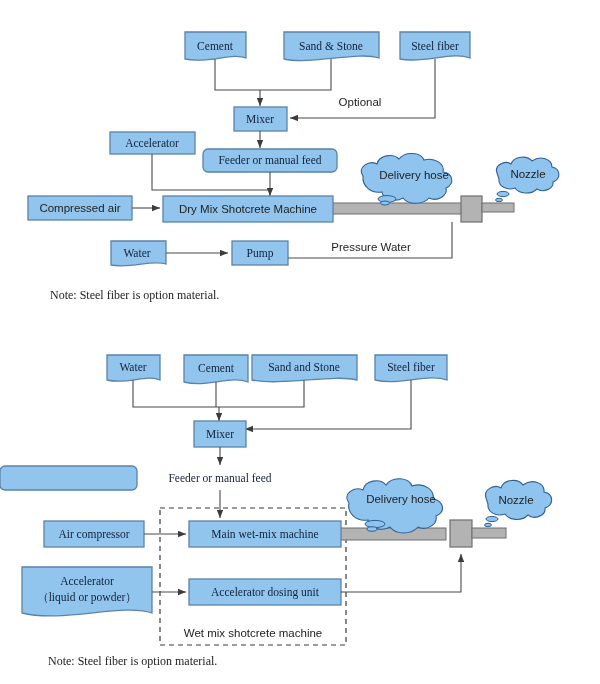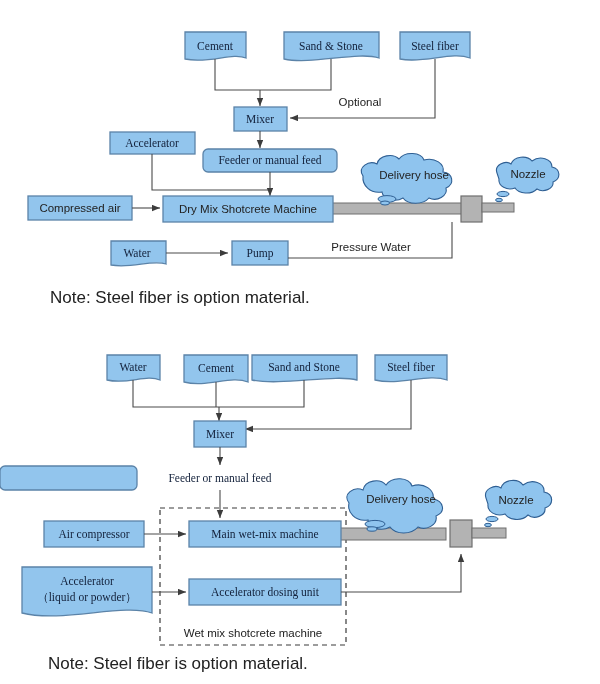--- a/index.html
+++ b/index.html
@@ -1,21 +1,21 @@
 <!DOCTYPE html>
 <html><head>
 <meta charset="utf-8">
 <style>
   html,body{margin:0;padding:0;background:#ffffff;}
   body{width:600px;height:684px;position:relative;overflow:hidden;
        font-family:"Liberation Serif",serif;color:#1b1b1b;}
   .diagram{position:absolute;left:0;top:0;width:600px;height:684px;text-decoration:underline;}
   svg{display:block;}
-  .note{position:absolute;font-family:Liberation Sans, sans-serif;
-        font-size:17px;color:#222;white-space:nowrap;}
+  .note{position:absolute;font-family:Liberation Serif, serif;
+        font-size:12px;color:#222;white-space:nowrap;}
   #note-top{left:50px;top:288px;}
   #note-bottom{left:48px;top:654px;}
   text{font-family:"Liberation Serif",serif;fill:#12203a;}
   .lbl-sans{font-family:"Liberation Sans",sans-serif;fill:#222;}
 </style>
 </head>
 <body>
 
 <div class="diagram">
 <svg width="600" height="684" viewBox="0 0 600 684" xmlns="http://www.w3.org/2000/svg">

